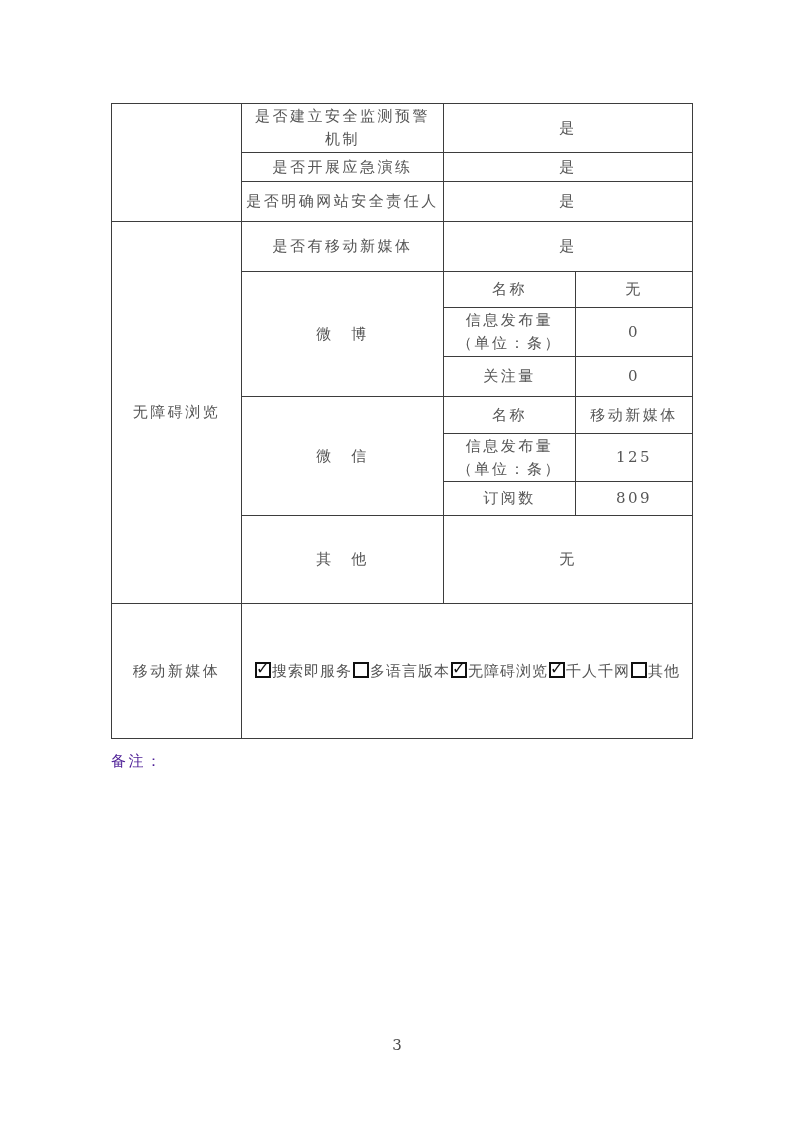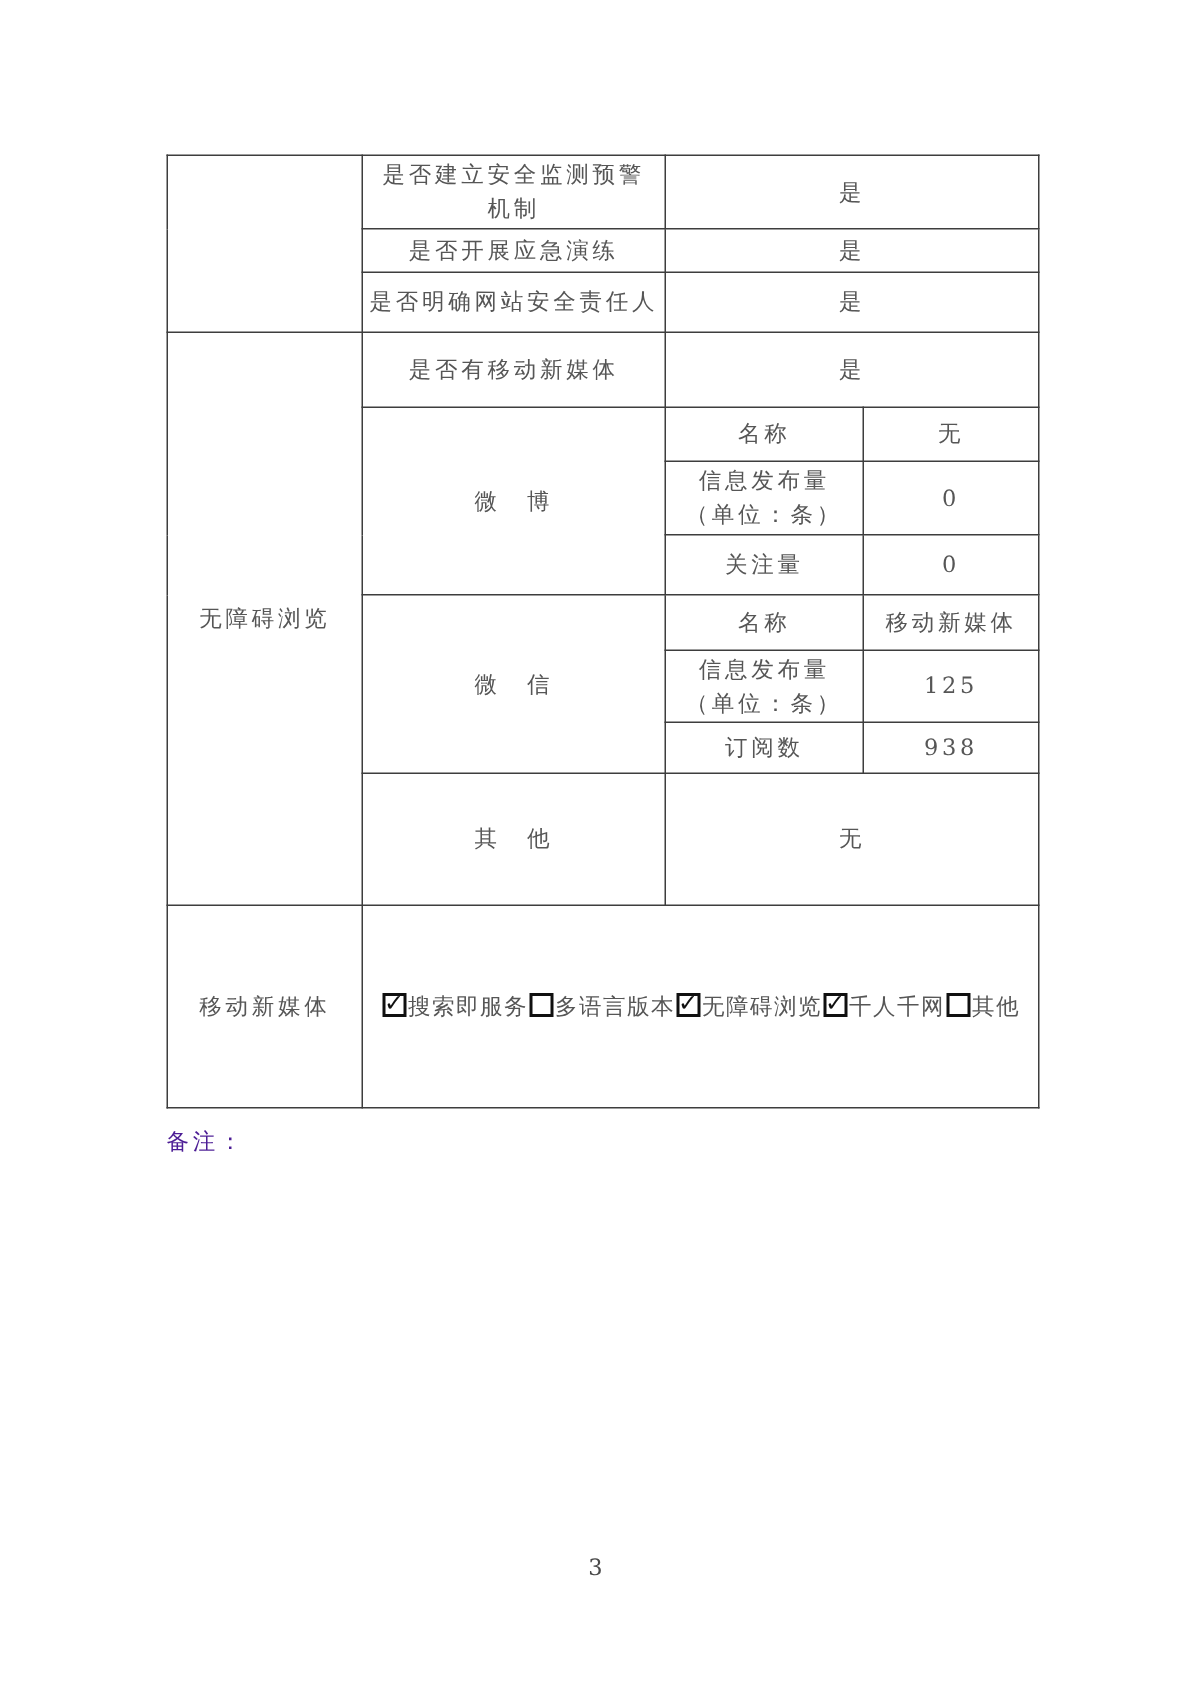--- a/index.html
+++ b/index.html
@@ -103,21 +103,21 @@
       <td>名称</td>
       <td>移动新媒体</td>
     </tr>
     <tr style="height:48px">
       <td>信息发布量
 （单位：条）</td>
       <td>125</td>
     </tr>
     <tr style="height:34px">
       <td>订阅数</td>
-      <td>938</td>
+      <td>809</td>
     </tr>
     <tr style="height:88px">
       <td>其　他</td>
       <td colspan="2">无</td>
     </tr>
 
     <tr style="height:135px">
       <td>移动新媒体</td>
       <td colspan="3" class="options-cell">
         <span class="cb-item"><span class="cb checked"></span><span class="cb-label">搜索即服务</span></span><span class="cb-item"><span class="cb"></span><span class="cb-label">多语言版本</span></span><span class="cb-item"><span class="cb checked"></span><span class="cb-label">无障碍浏览</span></span><span class="cb-item"><span class="cb checked"></span><span class="cb-label">千人千网</span></span><span class="cb-item"><span class="cb"></span><span class="cb-label">其他</span></span>

